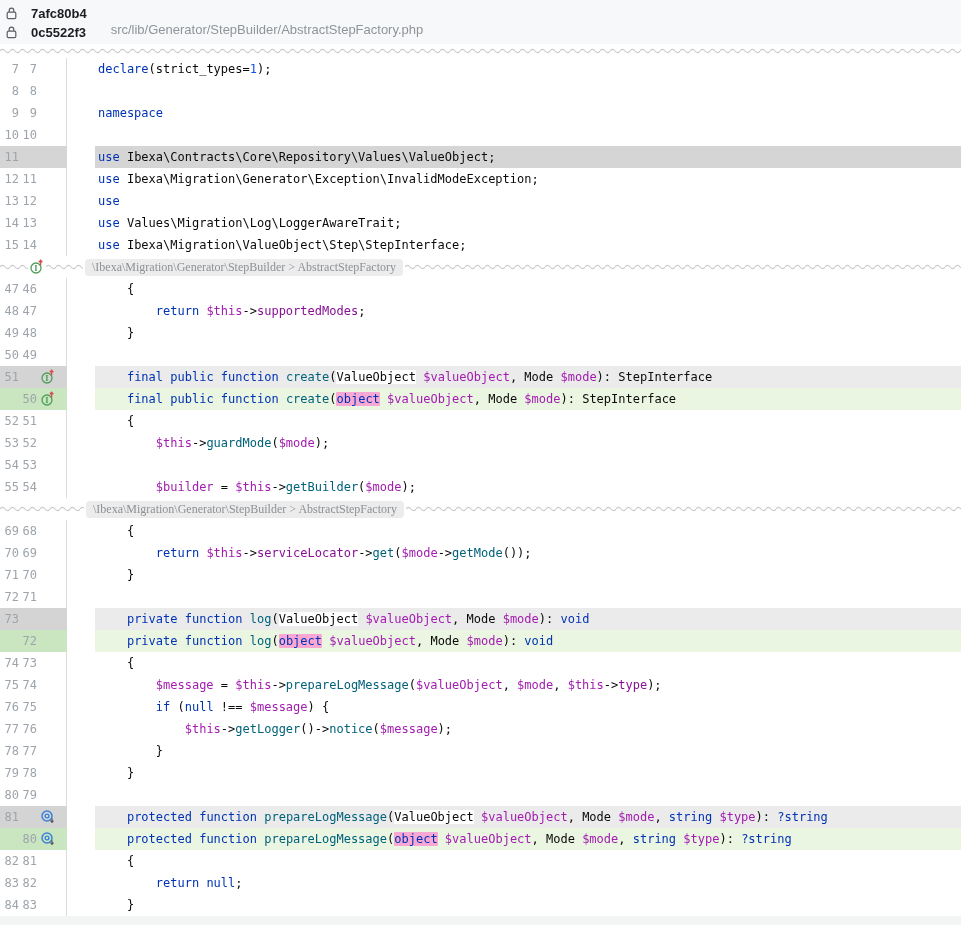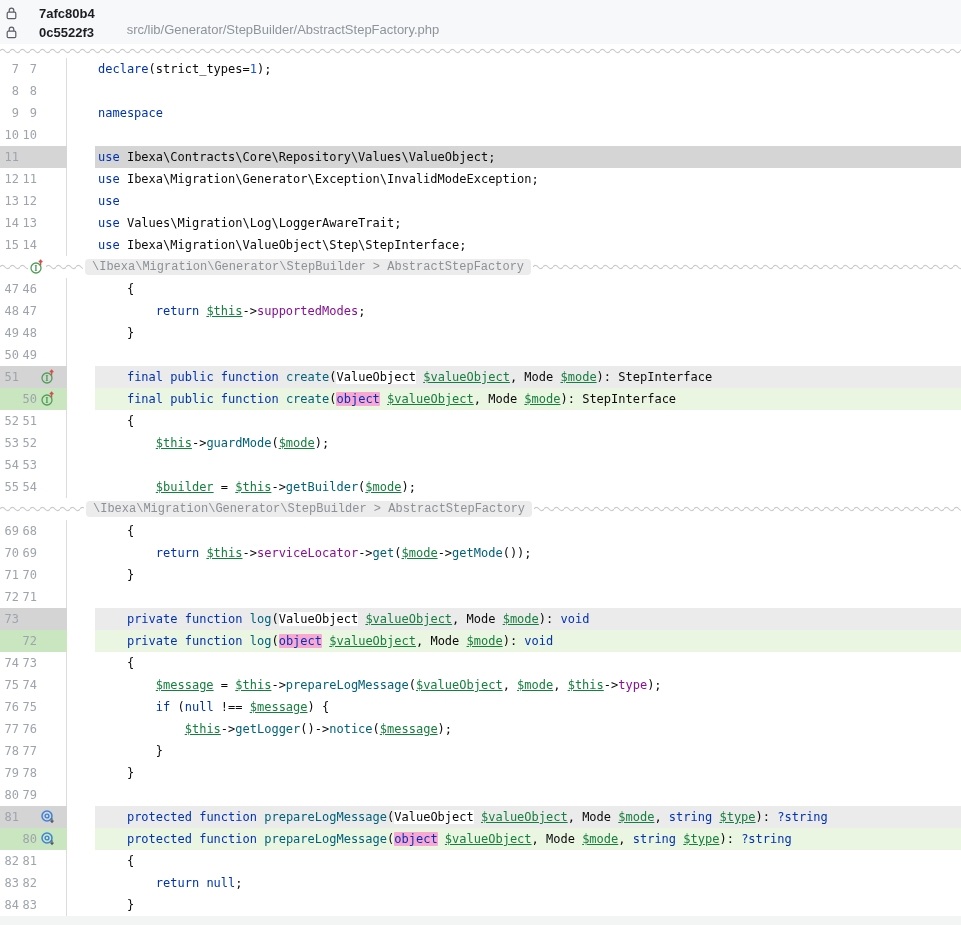--- a/index.html
+++ b/index.html
@@ -5,21 +5,21 @@
   html,body{margin:0;padding:0;}
   body{
     width:961px;height:925px;overflow:hidden;background:#ffffff;
     font-family:"DejaVu Sans Mono",monospace;
   }
   
   .header{
     background:#f7f8fa;height:44px;box-sizing:border-box;
     padding:4px 0 0 6px;font-family:"Liberation Sans",sans-serif;font-size:13px;
   }
-  .hrow{display:flex;align-items:center;height:19px;gap:22px;}
+  .hrow{display:flex;align-items:center;height:19px;gap:14px;}
   .hash{font-weight:bold;color:#1b1d21;}
   .path{color:#8f949a;margin-left:10px;margin-top:32px;}
   .lock{display:inline-flex;width:11px;flex:none;}
   
   .row{display:flex;height:22px;align-items:stretch;}
   .gut{
     width:67px;flex:none;display:flex;align-items:center;box-sizing:border-box;
     border-right:1px solid #dcdcdc;font-size:12px;color:#9da4ab;
   }
   .ln1{width:19px;text-align:right;flex:none;}
@@ -33,31 +33,31 @@
   .r-del  .line{background:#ebebeb;}
   .r-delfull .gut{background:#d5d5d5;border-right-color:#d5d5d5;}
   .r-delfull .line{background:#d5d5d5;}
   .r-add  .gut{background:#c9e6c1;border-right-color:#c9e6c1;}
   .r-add  .line{background:#eaf5e2;}
   
   .c-k{color:#0033b3;}
   .c-n{color:#1750eb;}
   .c-f{color:#00627a;}
   .c-p{color:#871094;}
-  .c-v{color:#15803d;text-decoration:underline;}
+  .c-v{color:#a21caf;}
   .c-t{color:#0a0a0a;}
   .hd{background:#ffffff;border-radius:1px;}
   .ha{background:#f9a8d4;border-radius:1px;}
   
   .sep{display:flex;height:22px;align-items:center;}
   .sep.top{height:14px;}
   .wave{display:flex;align-items:center;height:8px;overflow:hidden;}
   .wave svg{display:block;}
   .sep-label{
-    font-family:Liberation Mono, monospace;font-size:12px;color:#8c9196;
+    font-family:Liberation Serif, serif;font-size:12px;color:#8c9196;
     background:#ececec;border-radius:4px;padding:1px 7px;white-space:nowrap;
     margin:0 2px;
   }
   .sep .ic{width:16px;height:16px;flex:none;margin:0 1px;}
   .strip{height:9px;background:#f3f4f4;}
 </style>
 </head>
 <body>
 
 <svg width="0" height="0" style="position:absolute" aria-hidden="true">

